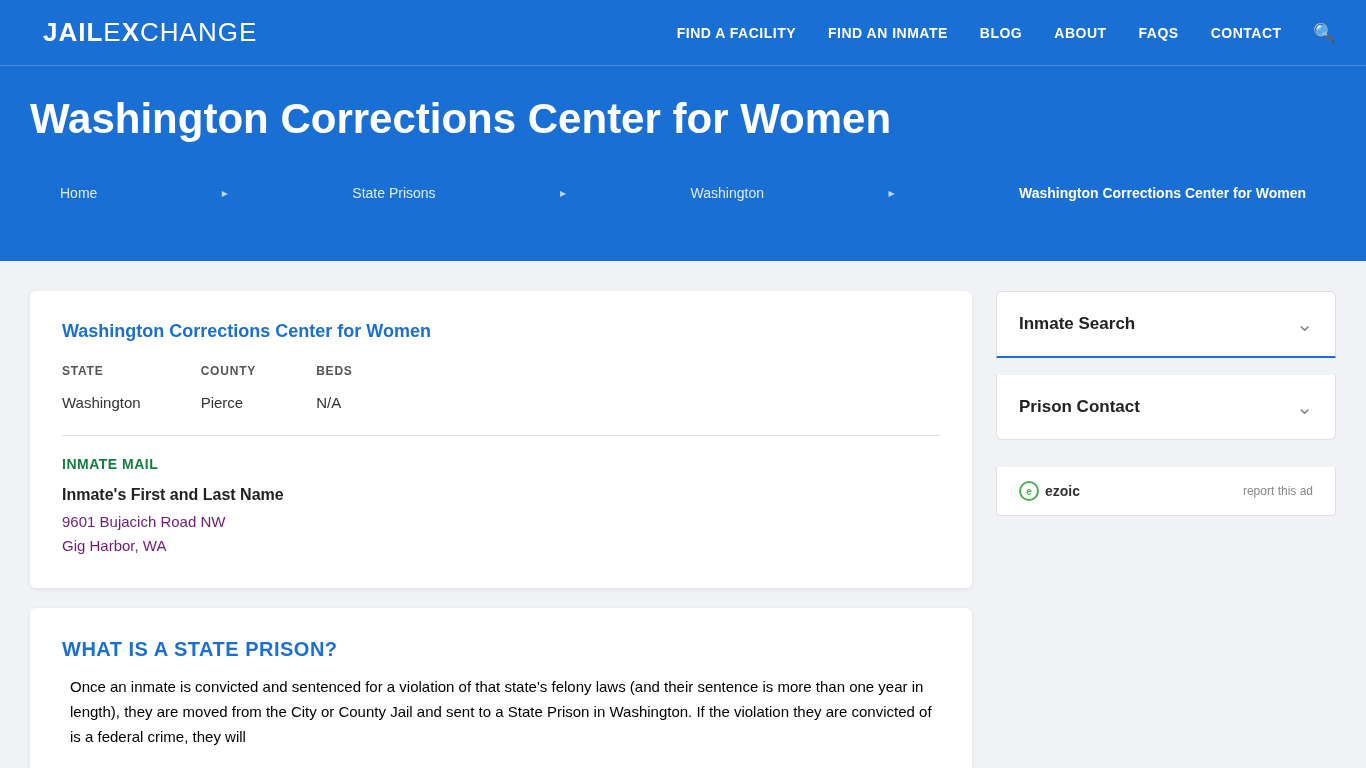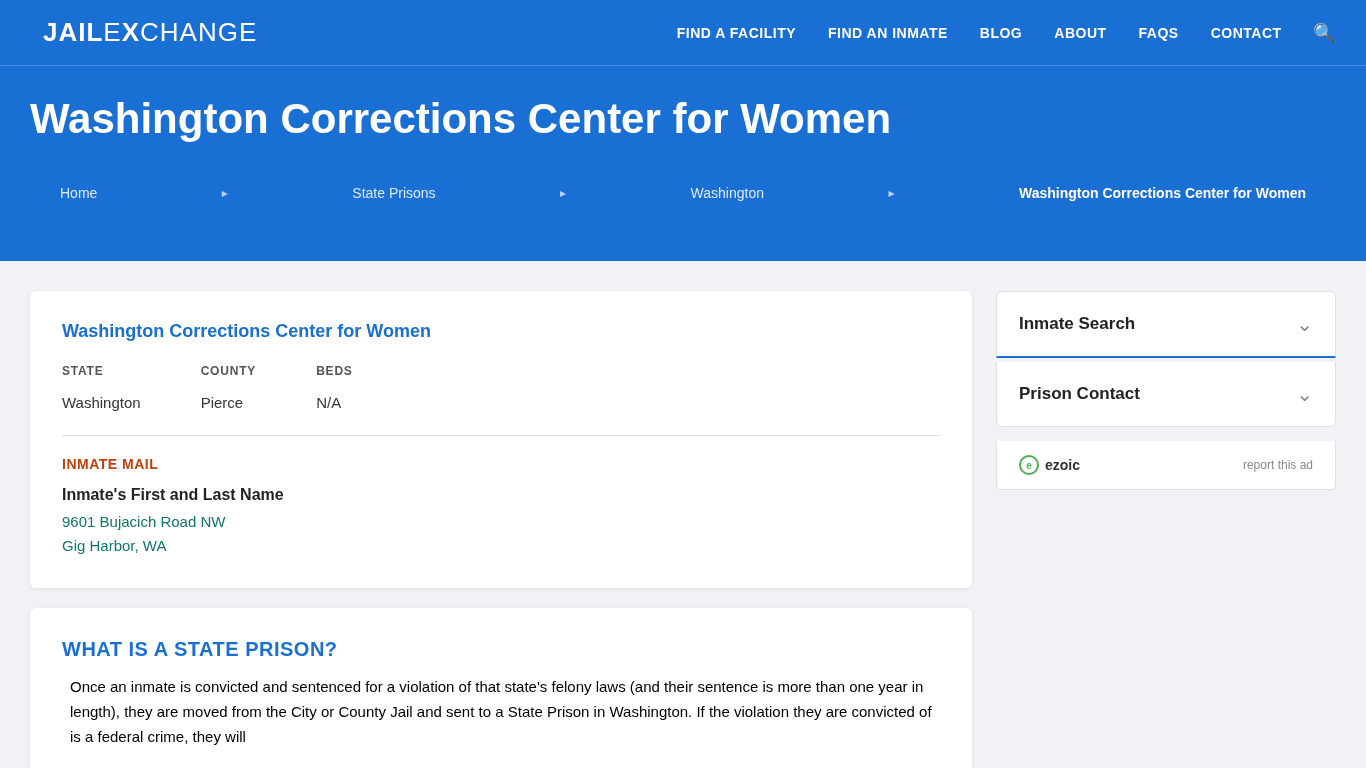--- a/index.html
+++ b/index.html
@@ -116,38 +116,38 @@
       color: #333;
     }
 
     .divider {
       border: none;
       border-top: 1px solid #e0e0e0;
       margin: 20px 0;
     }
 
     .section-label {
-      color: #c2410c;
+      color: #15803d;
       font-size: 14px;
       font-weight: 700;
       letter-spacing: 0.5px;
       text-transform: uppercase;
       margin-bottom: 14px;
     }
 
     .inmate-name {
       font-size: 16px;
       font-weight: 700;
       color: #222;
       margin-bottom: 6px;
     }
 
     .inmate-address {
       font-size: 15px;
-      color: #0f766e;
+      color: #701a75;
       line-height: 1.6;
     }
 
     .section-heading {
       color: #1a6fd4;
       font-size: 20px;
       font-weight: 700;
       text-transform: uppercase;
       letter-spacing: 0.5px;
       margin-bottom: 14px;
@@ -159,21 +159,21 @@
       line-height: 1.65;
       margin-left: 8px;
     }
 
     
     .sidebar {
       width: 340px;
       flex-shrink: 0;
       display: flex;
       flex-direction: column;
-      gap: 4px;
+      gap: 17px;
     }
 
     .sidebar-panel {
       background: #fff;
       border-radius: 0;
       border: 1px solid #e0e0e0;
     }
     .sidebar-panel:first-child {
       border-radius: 6px 6px 0 0;
       border-bottom: 2px solid #1a6fd4;

